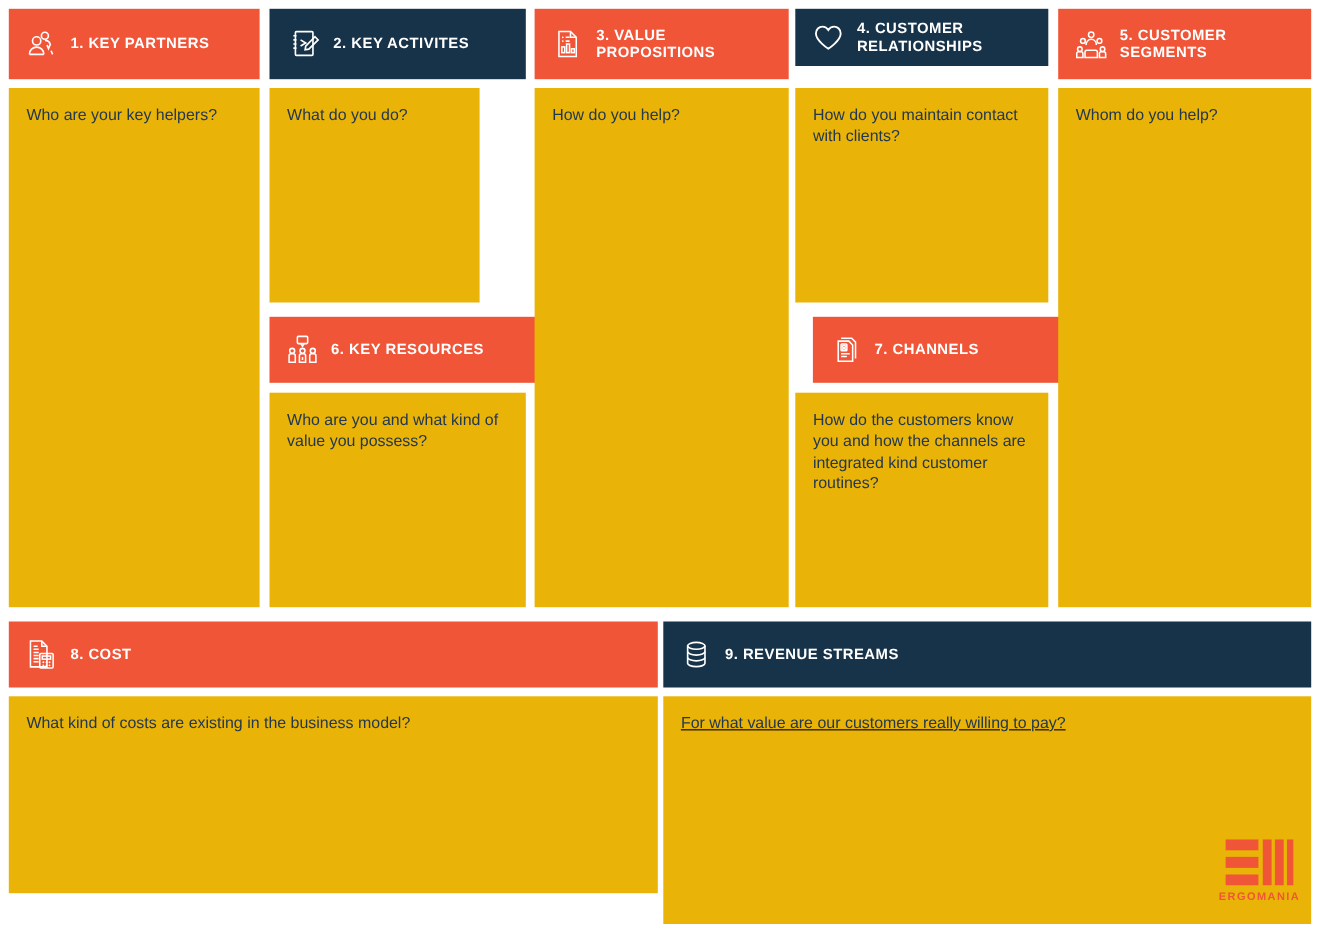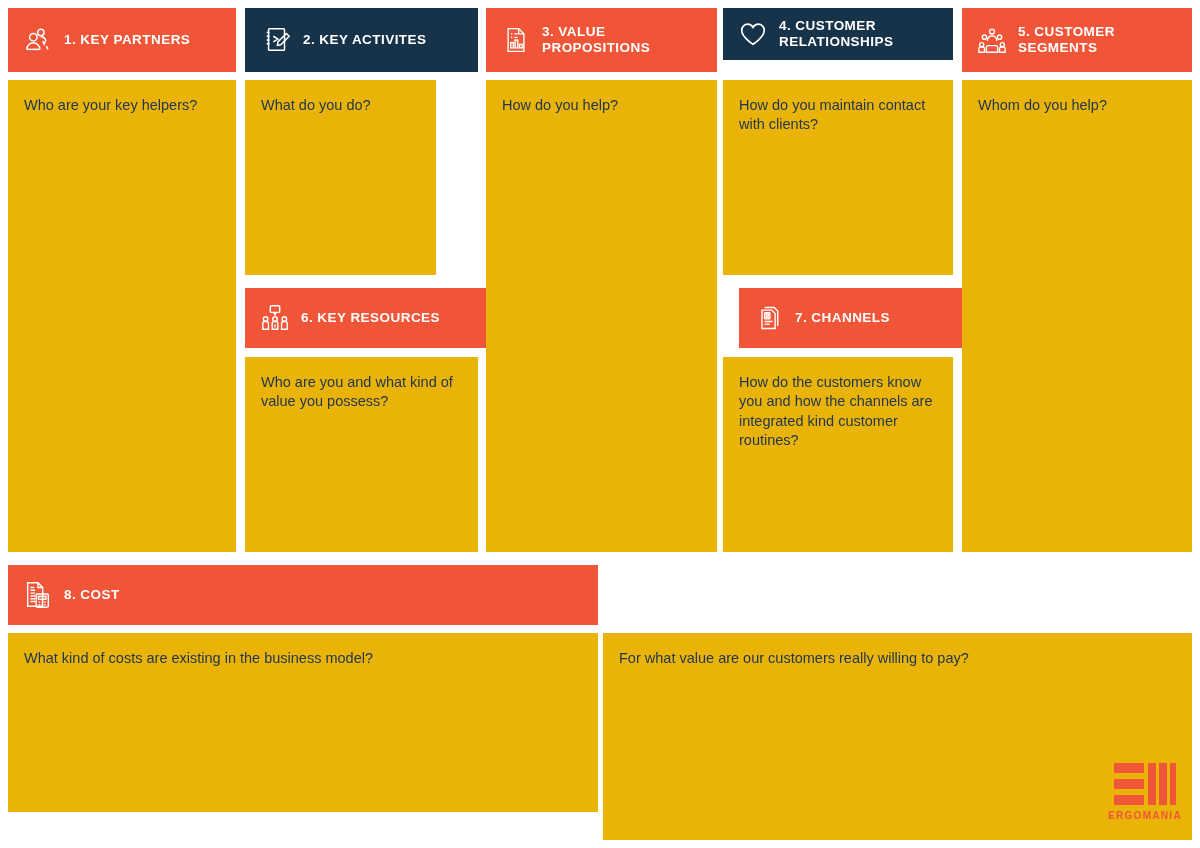--- a/index.html
+++ b/index.html
@@ -227,21 +227,32 @@
         <circle cx="20.5" cy="26.5" r="0.9" fill="#fff" stroke="none"></circle>
         <circle cx="23.5" cy="26.5" r="0.9" fill="#fff" stroke="none"></circle>
       </svg>
     </span>
     <span class="hdr-label">8. COST</span>
   </div>
   <div class="body" style="left:8px; top:633px; width:590px; height:179px;">
     <div class="body-text">What kind of costs are existing in the business model?</div>
   </div>
 
-  <div class="body" style="left:603px; top:633px; width:589px; height:207px;">
+  <div class="hdr navy" style="left:603px; top:565px; width:589px; height:60px;">
+    <span class="hdr-icon">
+      <svg width="28" height="28" viewBox="0 0 32 32" fill="none" stroke="#fff" stroke-width="1.7">
+        <ellipse cx="16" cy="7" rx="9" ry="3.6"></ellipse>
+        <path d="M7 7v18c0 2 4 3.6 9 3.6s9-1.6 9-3.6V7"></path>
+        <path d="M7 13c0 2 4 3.6 9 3.6s9-1.6 9-3.6"></path>
+        <path d="M7 19c0 2 4 3.6 9 3.6s9-1.6 9-3.6"></path>
+      </svg>
+    </span>
+    <span class="hdr-label">9. REVENUE STREAMS</span>
+  </div>
+  <div class="body" style="left:603px; top:633px; width:589px; height:207px;text-decoration:underline;">
     <div class="body-text">For what value are our customers really willing to pay?</div>
   </div>
 
   <div class="logo">
     <svg class="logo-mark" width="62" height="42" viewBox="0 0 62 42">
       <rect x="0" y="0" width="30" height="10" fill="#F05538"></rect>
       <rect x="0" y="16" width="30" height="10" fill="#F05538"></rect>
       <rect x="0" y="32" width="30" height="10" fill="#F05538"></rect>
       <rect x="34" y="0" width="8" height="42" fill="#F05538"></rect>
       <rect x="45" y="0" width="8" height="42" fill="#F05538"></rect>

